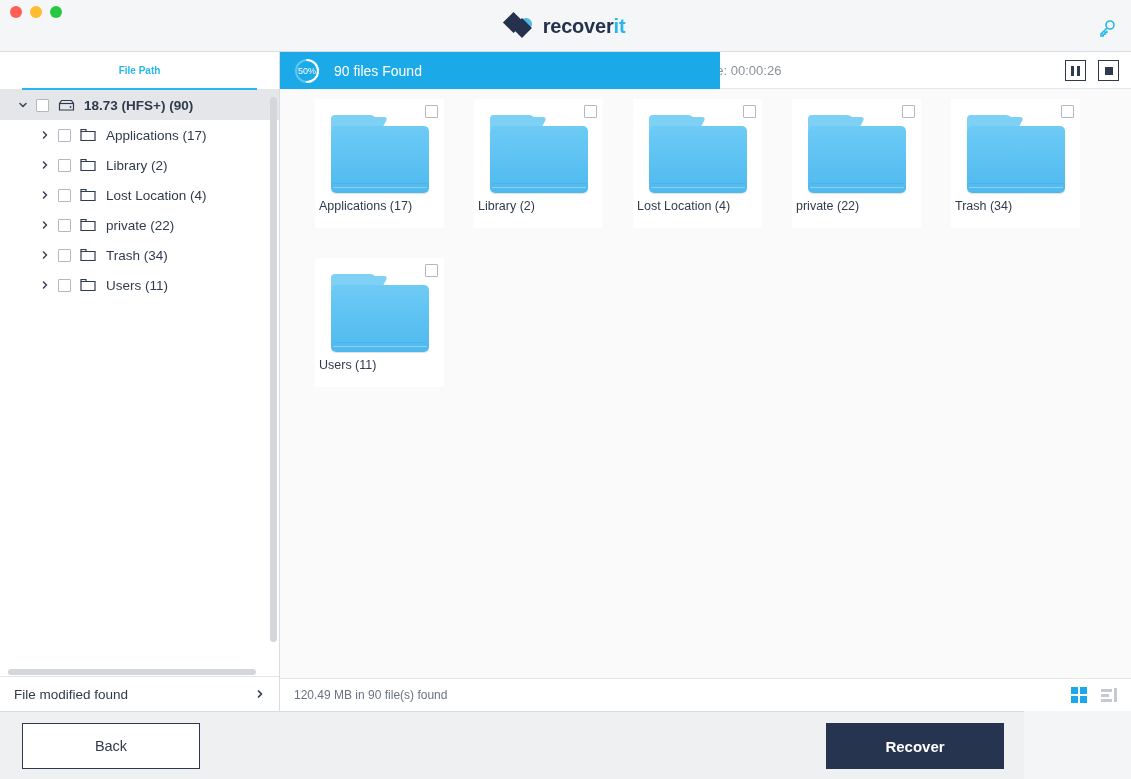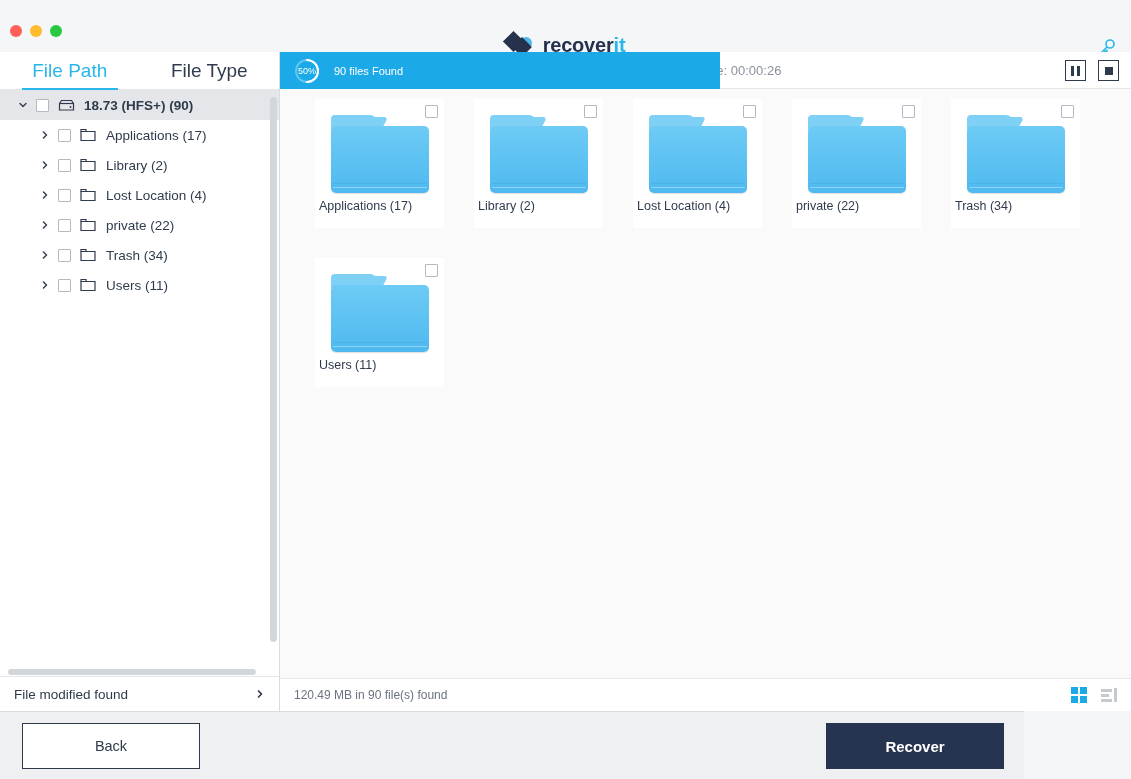--- a/index.html
+++ b/index.html
@@ -14,21 +14,20 @@
     width: 1131px; height: 779px;
     background: #f4f5f7;
   }
 
   
   .titlebar {
     position: absolute; left: 0; top: 0;
     width: 1131px; height: 52px;
     background: #f4f6f8;
     border-bottom: 1px solid #d9dde2;
-    margin-top: 19px;
   }
   .traffic {
     position: absolute; left: 10px; top: 6px;
     display: flex; gap: 8px;
   }
   .dot { width: 12px; height: 12px; border-radius: 50%; }
   .dot.red { background: #ff5f57; }
   .dot.yellow { background: #febc2e; }
   .dot.green { background: #28c840; }
 
@@ -74,24 +73,25 @@
   }
   .tabs {
     position: relative;
     height: 38px;
     display: flex;
     border-bottom: 1px solid #e3e6ea;
   }
   .tab {
     flex: 1;
     display: flex; align-items: center; justify-content: center;
-    font-size: 19px;
+    font-size: 10px;
     color: #2f3b4c;
     cursor: pointer;
     position: relative;
+    font-weight: bold;
   }
   .tab.active { color: #29b6ea; }
   .tab.active::after {
     content: "";
     position: absolute; left: 22px; right: 22px; bottom: -1px;
     height: 2.5px; background: #29b6ea;
   }
 
   .tree {
     position: absolute; left: 0; top: 38px;
@@ -184,21 +184,21 @@
     width: 26px; height: 26px;
     flex: 0 0 26px;
   }
   .ring svg { display: block; }
   .ring .pct {
     position: absolute; left: 0; top: 0;
     width: 26px; height: 26px;
     display: flex; align-items: center; justify-content: center;
     font-size: 9px; color: #ffffff;
   }
-  .prog-text { color: #ffffff; font-size: 11px; }
+  .prog-text { color: #ffffff; font-size: 14px; }
 
   .remaining {
     position: absolute; left: 0; top: 0;
     width: 851px; height: 37px;
     display: flex; align-items: center; justify-content: center;
     font-size: 13px; color: #8b929c;
     pointer-events: none;
   }
   .ctrl-btns {
     position: absolute; right: 12px; top: 8px;
@@ -381,21 +381,20 @@
         <circle cx="13" cy="7" r="4"></circle>
         <path d="M10.2 9.8 L4 16 L4 18 L6.2 18 L6.2 16.2 L8 16.2 L8 14.4 L9.8 14.4 L9.8 12.6"></path>
       </svg>
     </span>
   </div>
 
   <div class="left-panel">
 
     <div class="tabs">
       <div class="tab active">File Path</div>
-      <div class="tab">File Type</div>
     </div>
 
     <div class="tree">
 
       <div class="tree-row root">
         <span class="chev">
           <svg width="10" height="10" viewBox="0 0 10 10">
               <path d="M2 3.5 L5 6.5 L8 3.5" stroke="#3d4756" stroke-width="1.5" fill="none" stroke-linecap="round" stroke-linejoin="round"></path>
             </svg>
         </span>

